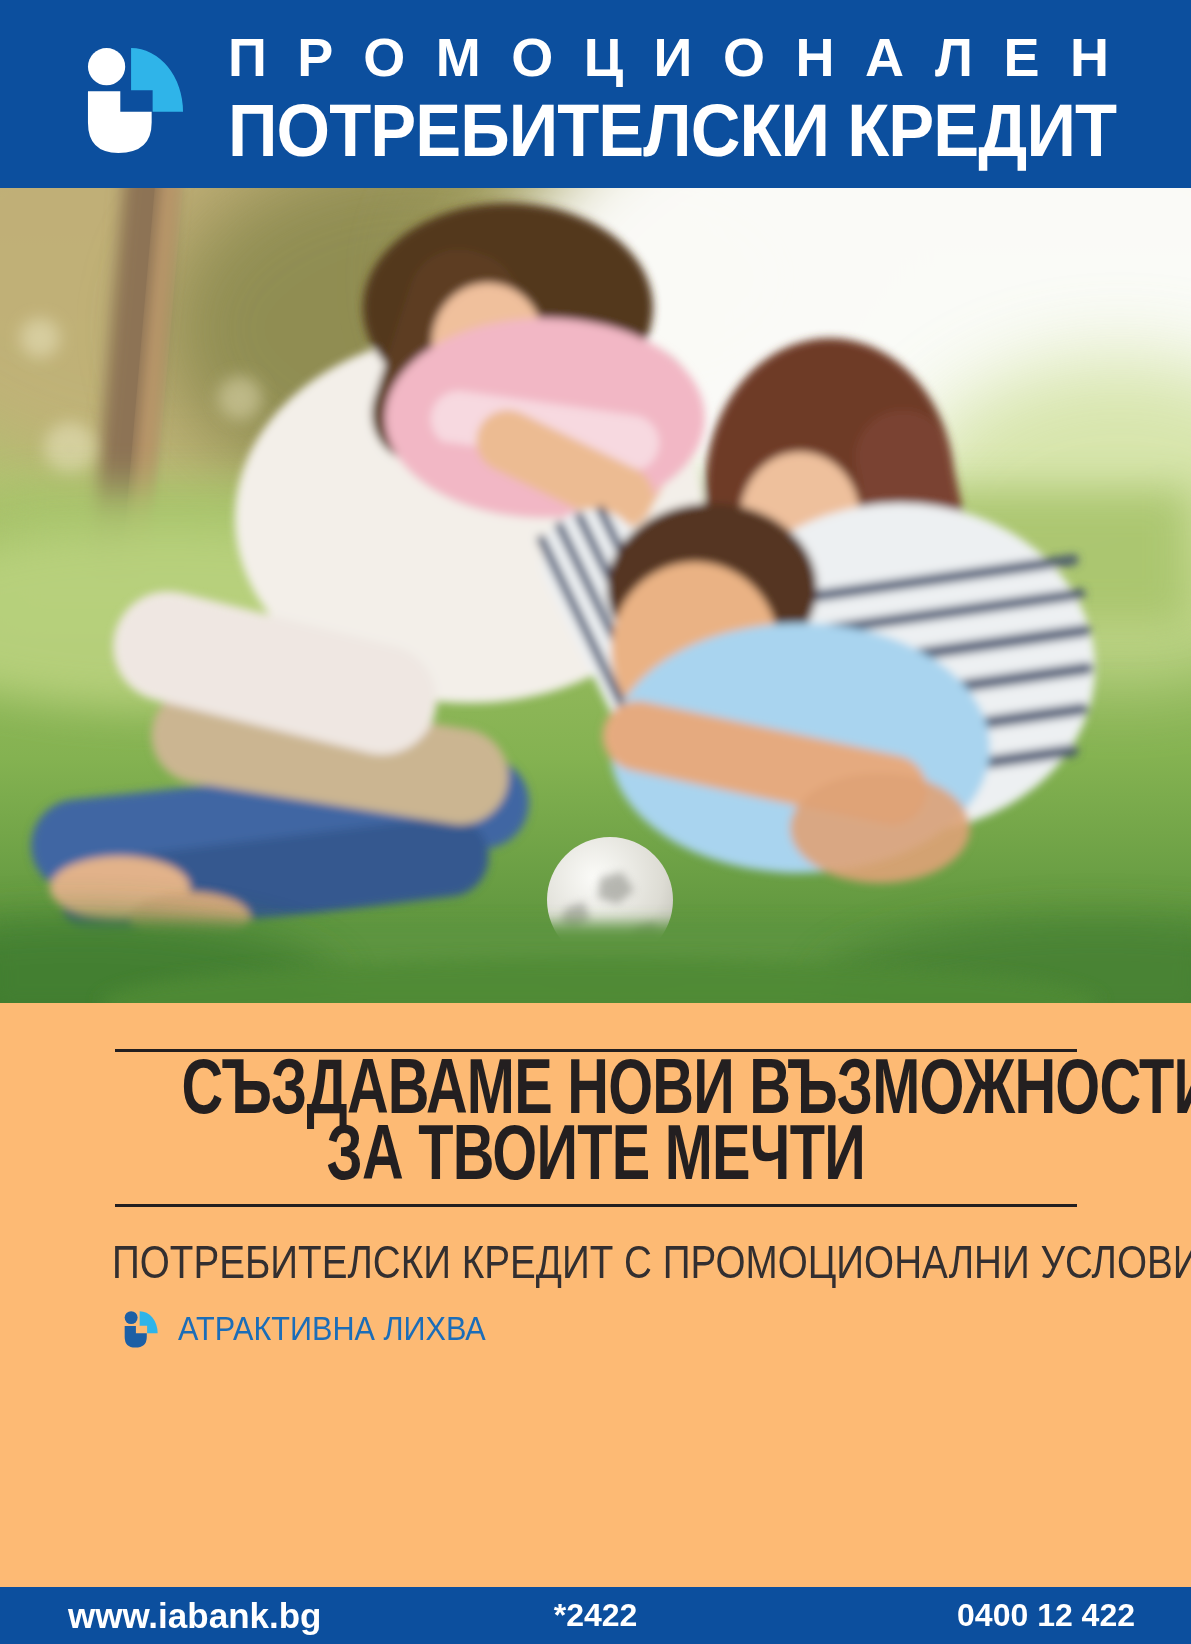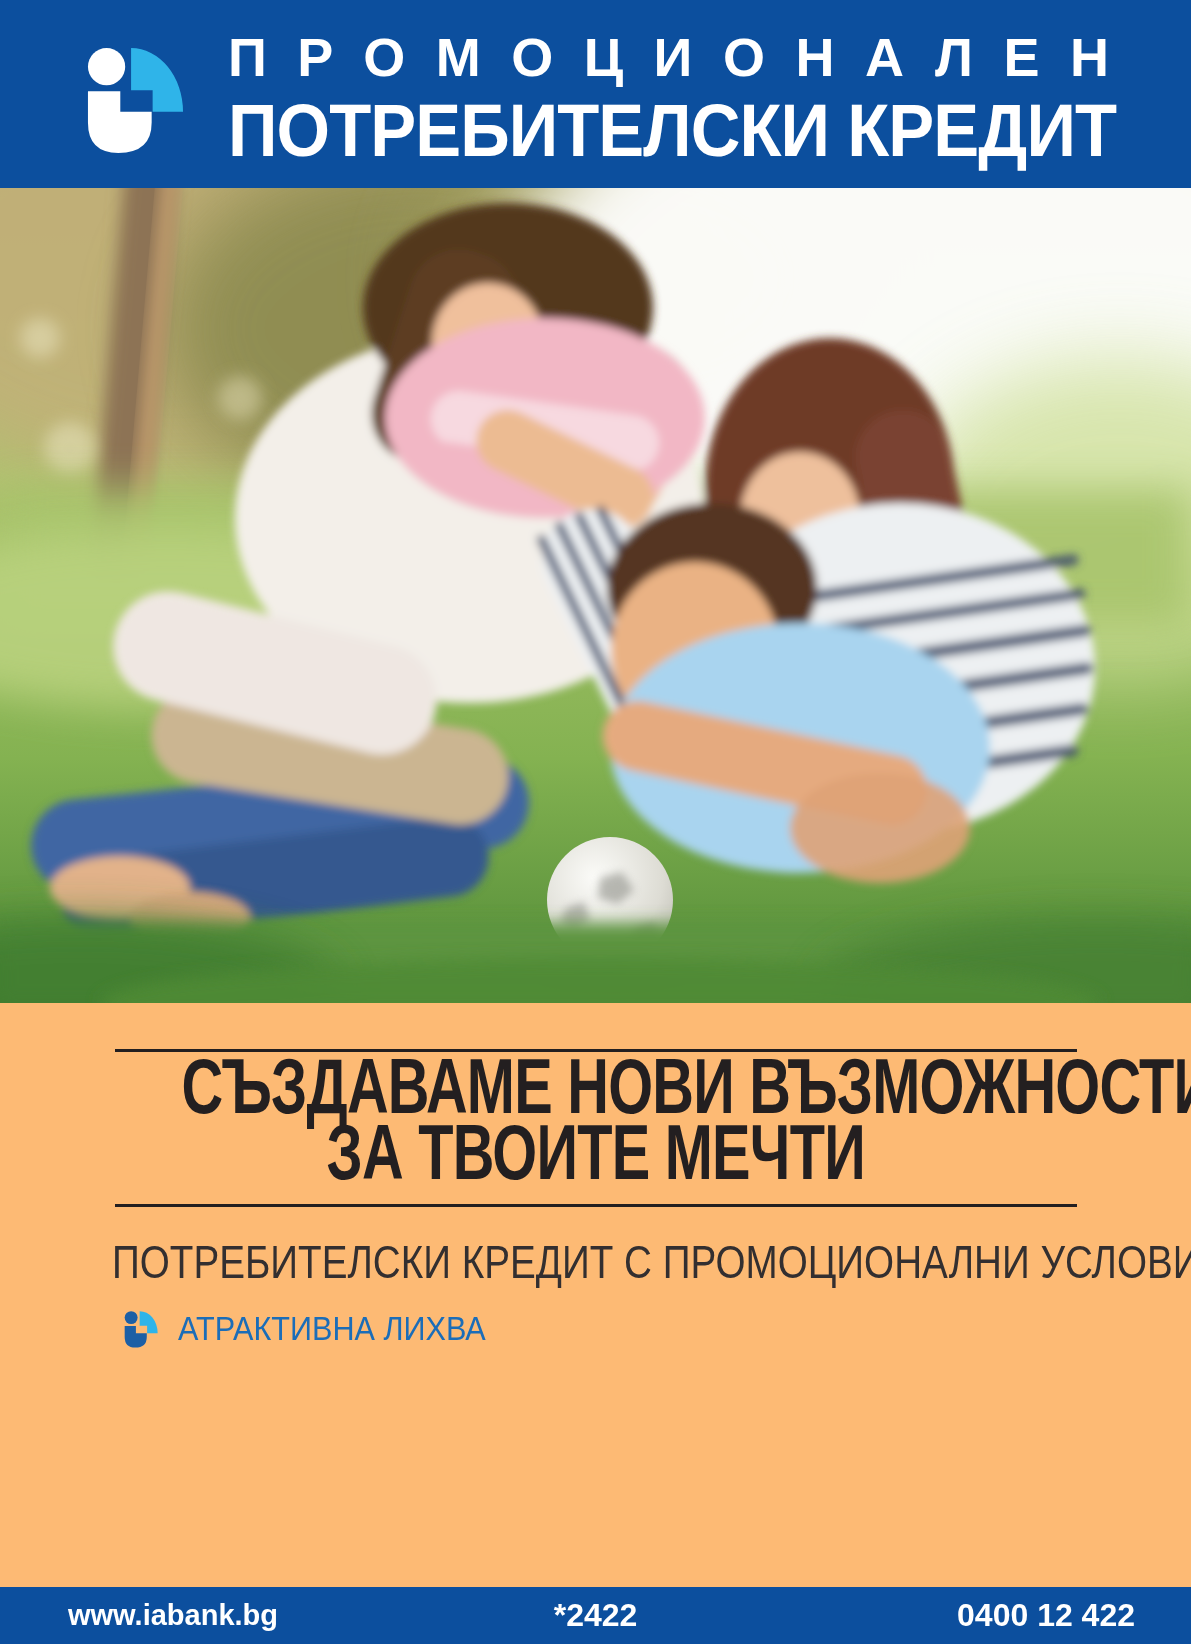--- a/index.html
+++ b/index.html
@@ -64,21 +64,21 @@
   .bullet-label{
     color:var(--bullet-blue);font-size:34px;font-weight:400;line-height:1;
     white-space:nowrap;transform:scaleX(0.9);transform-origin:left center;
   }
   
   .footer{
     position:absolute;left:0;top:1587px;width:1191px;height:57px;
     background:var(--navy);color:#ffffff;
     display:flex;align-items:center;
   }
-  .footer-site{position:absolute;left:68px;font-size:29px;font-weight:700;letter-spacing:0;}
+  .footer-site{position:absolute;left:68px;font-size:35px;font-weight:700;letter-spacing:0;}
   .footer-short{position:absolute;left:0;width:100%;text-align:center;font-size:32px;font-weight:700;}
   .footer-phone{position:absolute;right:56px;font-size:32px;font-weight:700;}
   
   .ia-mark svg{width:100%;height:100%;display:block;}
   .ia-mark svg .m{fill:currentColor;}
   .ia-mark svg .a{fill:var(--cyan);}
 </style>
 </head>
 <body>
 

